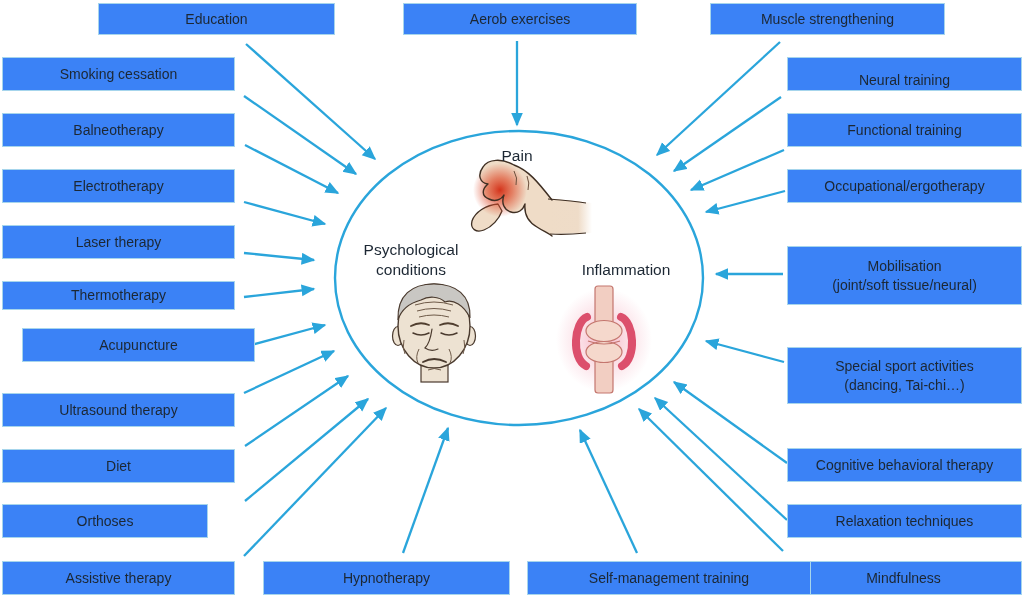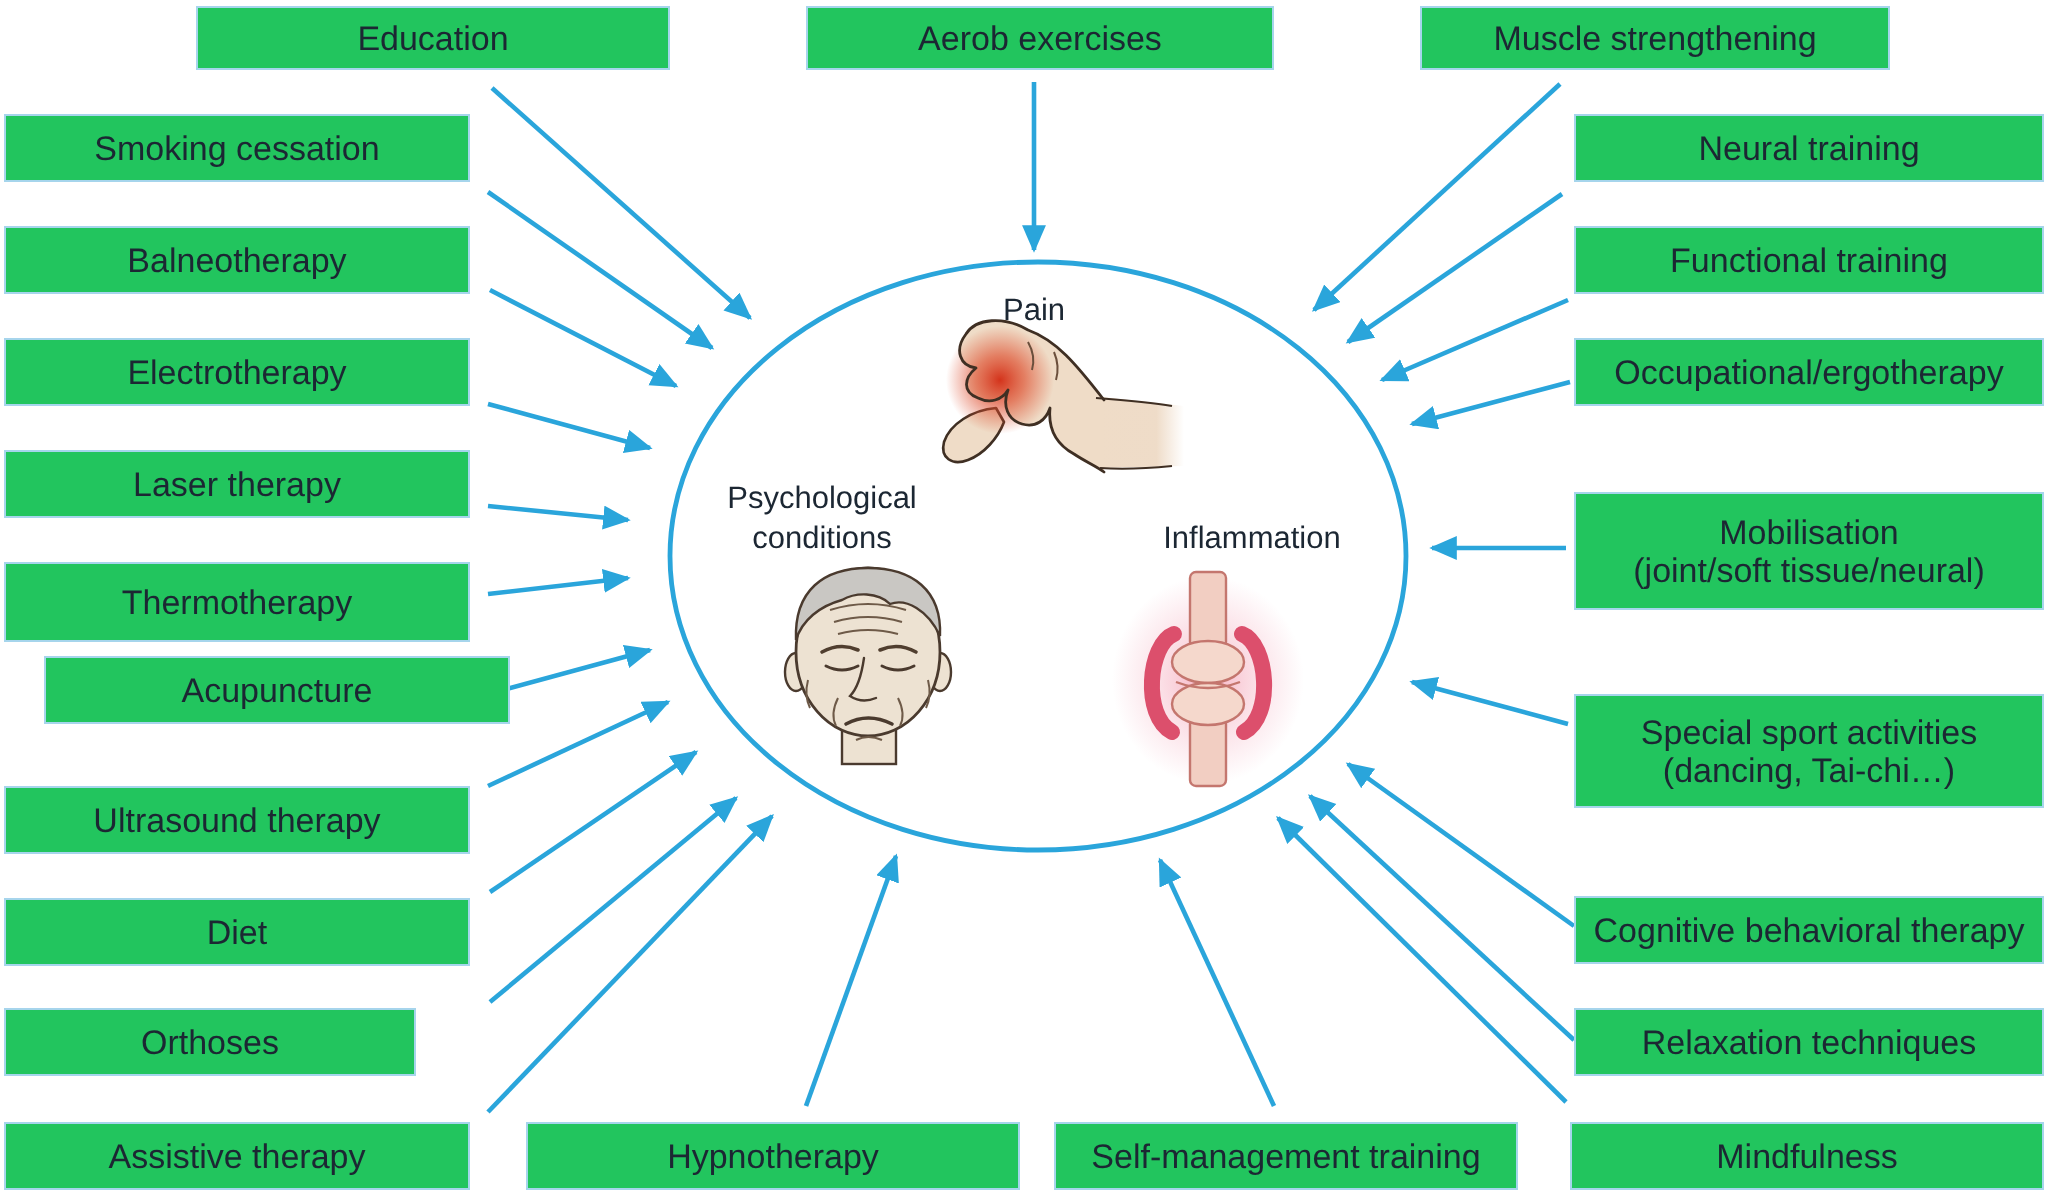--- a/index.html
+++ b/index.html
@@ -4,23 +4,23 @@
 <style>
   html,body{margin:0;padding:0;background:#ffffff;}
   body{
     width:1024px;height:599px;position:relative;overflow:hidden;
     font-family:"Liberation Sans",sans-serif;color:#1C2733;
   }
   .stage{position:absolute;left:0;top:0;width:1024px;height:599px;}
   svg.canvas{position:absolute;left:0;top:0;width:1024px;height:599px;}
   .box{
     position:absolute;box-sizing:border-box;
-    background:#22c55e;border:1px solid #A6D5EC;
+    background:#3b82f6;border:1px solid #A6D5EC;
     display:flex;flex-direction:column;align-items:center;justify-content:center;
-    text-align:center;font-size:17px;line-height:19px;color:#1C2733;
+    text-align:center;font-size:14px;line-height:19px;color:#1C2733;
   }
   .center-label{
     position:absolute;text-align:center;font-size:15.5px;line-height:20px;color:#1C2733;
   }
 </style>
 </head>
 <body>
 
 <div class="stage">
 
@@ -130,40 +130,40 @@
   </div>
   <div class="box" style="left:2px;top:113px;width:233px;height:34px;">
     <span>Balneotherapy</span>
   </div>
   <div class="box" style="left:2px;top:169px;width:233px;height:34px;">
     <span>Electrotherapy</span>
   </div>
   <div class="box" style="left:2px;top:225px;width:233px;height:34px;">
     <span>Laser therapy</span>
   </div>
-  <div class="box" style="left:2px;top:281px;width:233px;height:40px;">
+  <div class="box" style="left:2px;top:281px;width:233px;height:29px;">
     <span>Thermotherapy</span>
   </div>
   <div class="box" style="left:2px;top:328px;width:233px;height:34px;margin-left:20px;">
     <span>Acupuncture</span>
   </div>
   <div class="box" style="left:2px;top:393px;width:233px;height:34px;">
     <span>Ultrasound therapy</span>
   </div>
   <div class="box" style="left:2px;top:449px;width:233px;height:34px;">
     <span>Diet</span>
   </div>
   <div class="box" style="left:2px;top:504px;width:206px;height:34px;">
     <span>Orthoses</span>
   </div>
   <div class="box" style="left:2px;top:561px;width:233px;height:34px;">
     <span>Assistive therapy</span>
   </div>
 
-  <div class="box" style="left:787px;top:57px;width:235px;height:34px;">
+  <div class="box" style="left:787px;top:57px;width:235px;height:34px;justify-content:flex-end;">
     <span>Neural training</span>
   </div>
   <div class="box" style="left:787px;top:113px;width:235px;height:34px;">
     <span>Functional training</span>
   </div>
   <div class="box" style="left:787px;top:169px;width:235px;height:34px;">
     <span>Occupational/ergotherapy</span>
   </div>
   <div class="box" style="left:787px;top:246px;width:235px;height:59px;">
     <span>Mobilisation</span>
@@ -179,17 +179,17 @@
   <div class="box" style="left:787px;top:504px;width:235px;height:34px;">
     <span>Relaxation techniques</span>
   </div>
   <div class="box" style="left:785px;top:561px;width:237px;height:34px;">
     <span>Mindfulness</span>
   </div>
 
   <div class="box" style="left:263px;top:561px;width:247px;height:34px;">
     <span>Hypnotherapy</span>
   </div>
-  <div class="box" style="left:527px;top:561px;width:232px;height:34px;text-align:right;">
+  <div class="box" style="left:527px;top:561px;width:284px;height:34px;text-align:right;">
     <span>Self-management training</span>
   </div>
 
 </div>
 
 </body></html>

